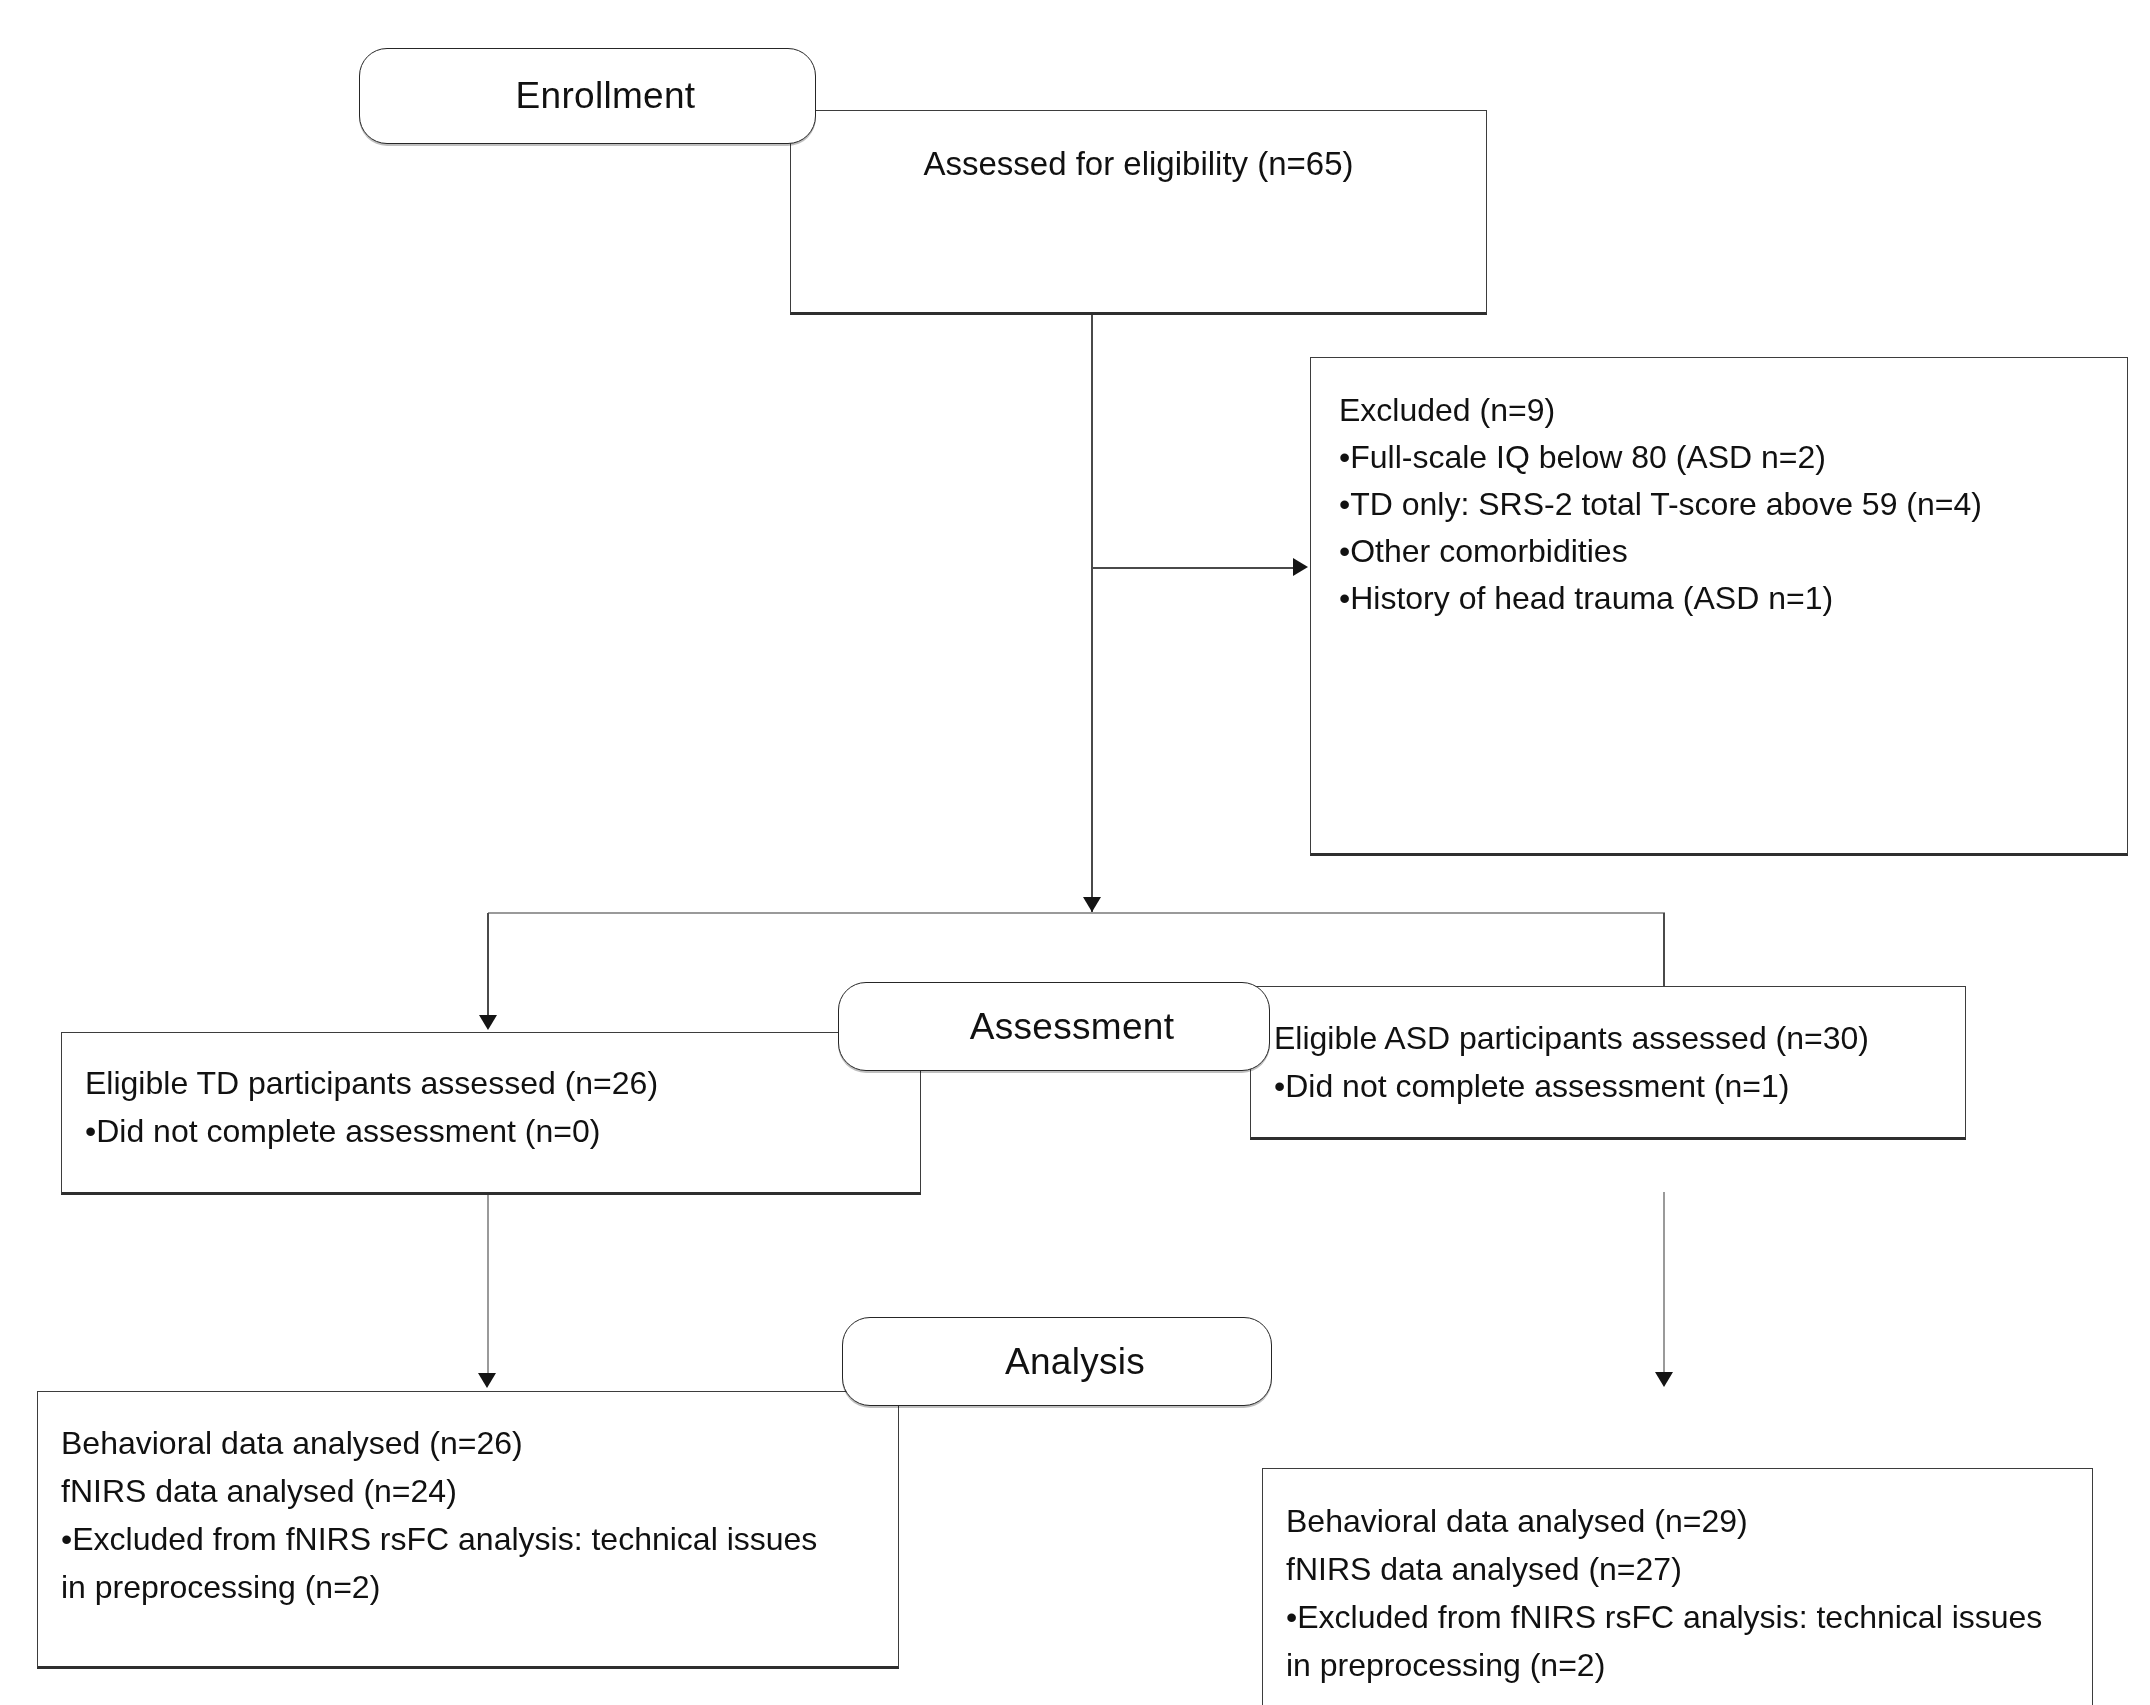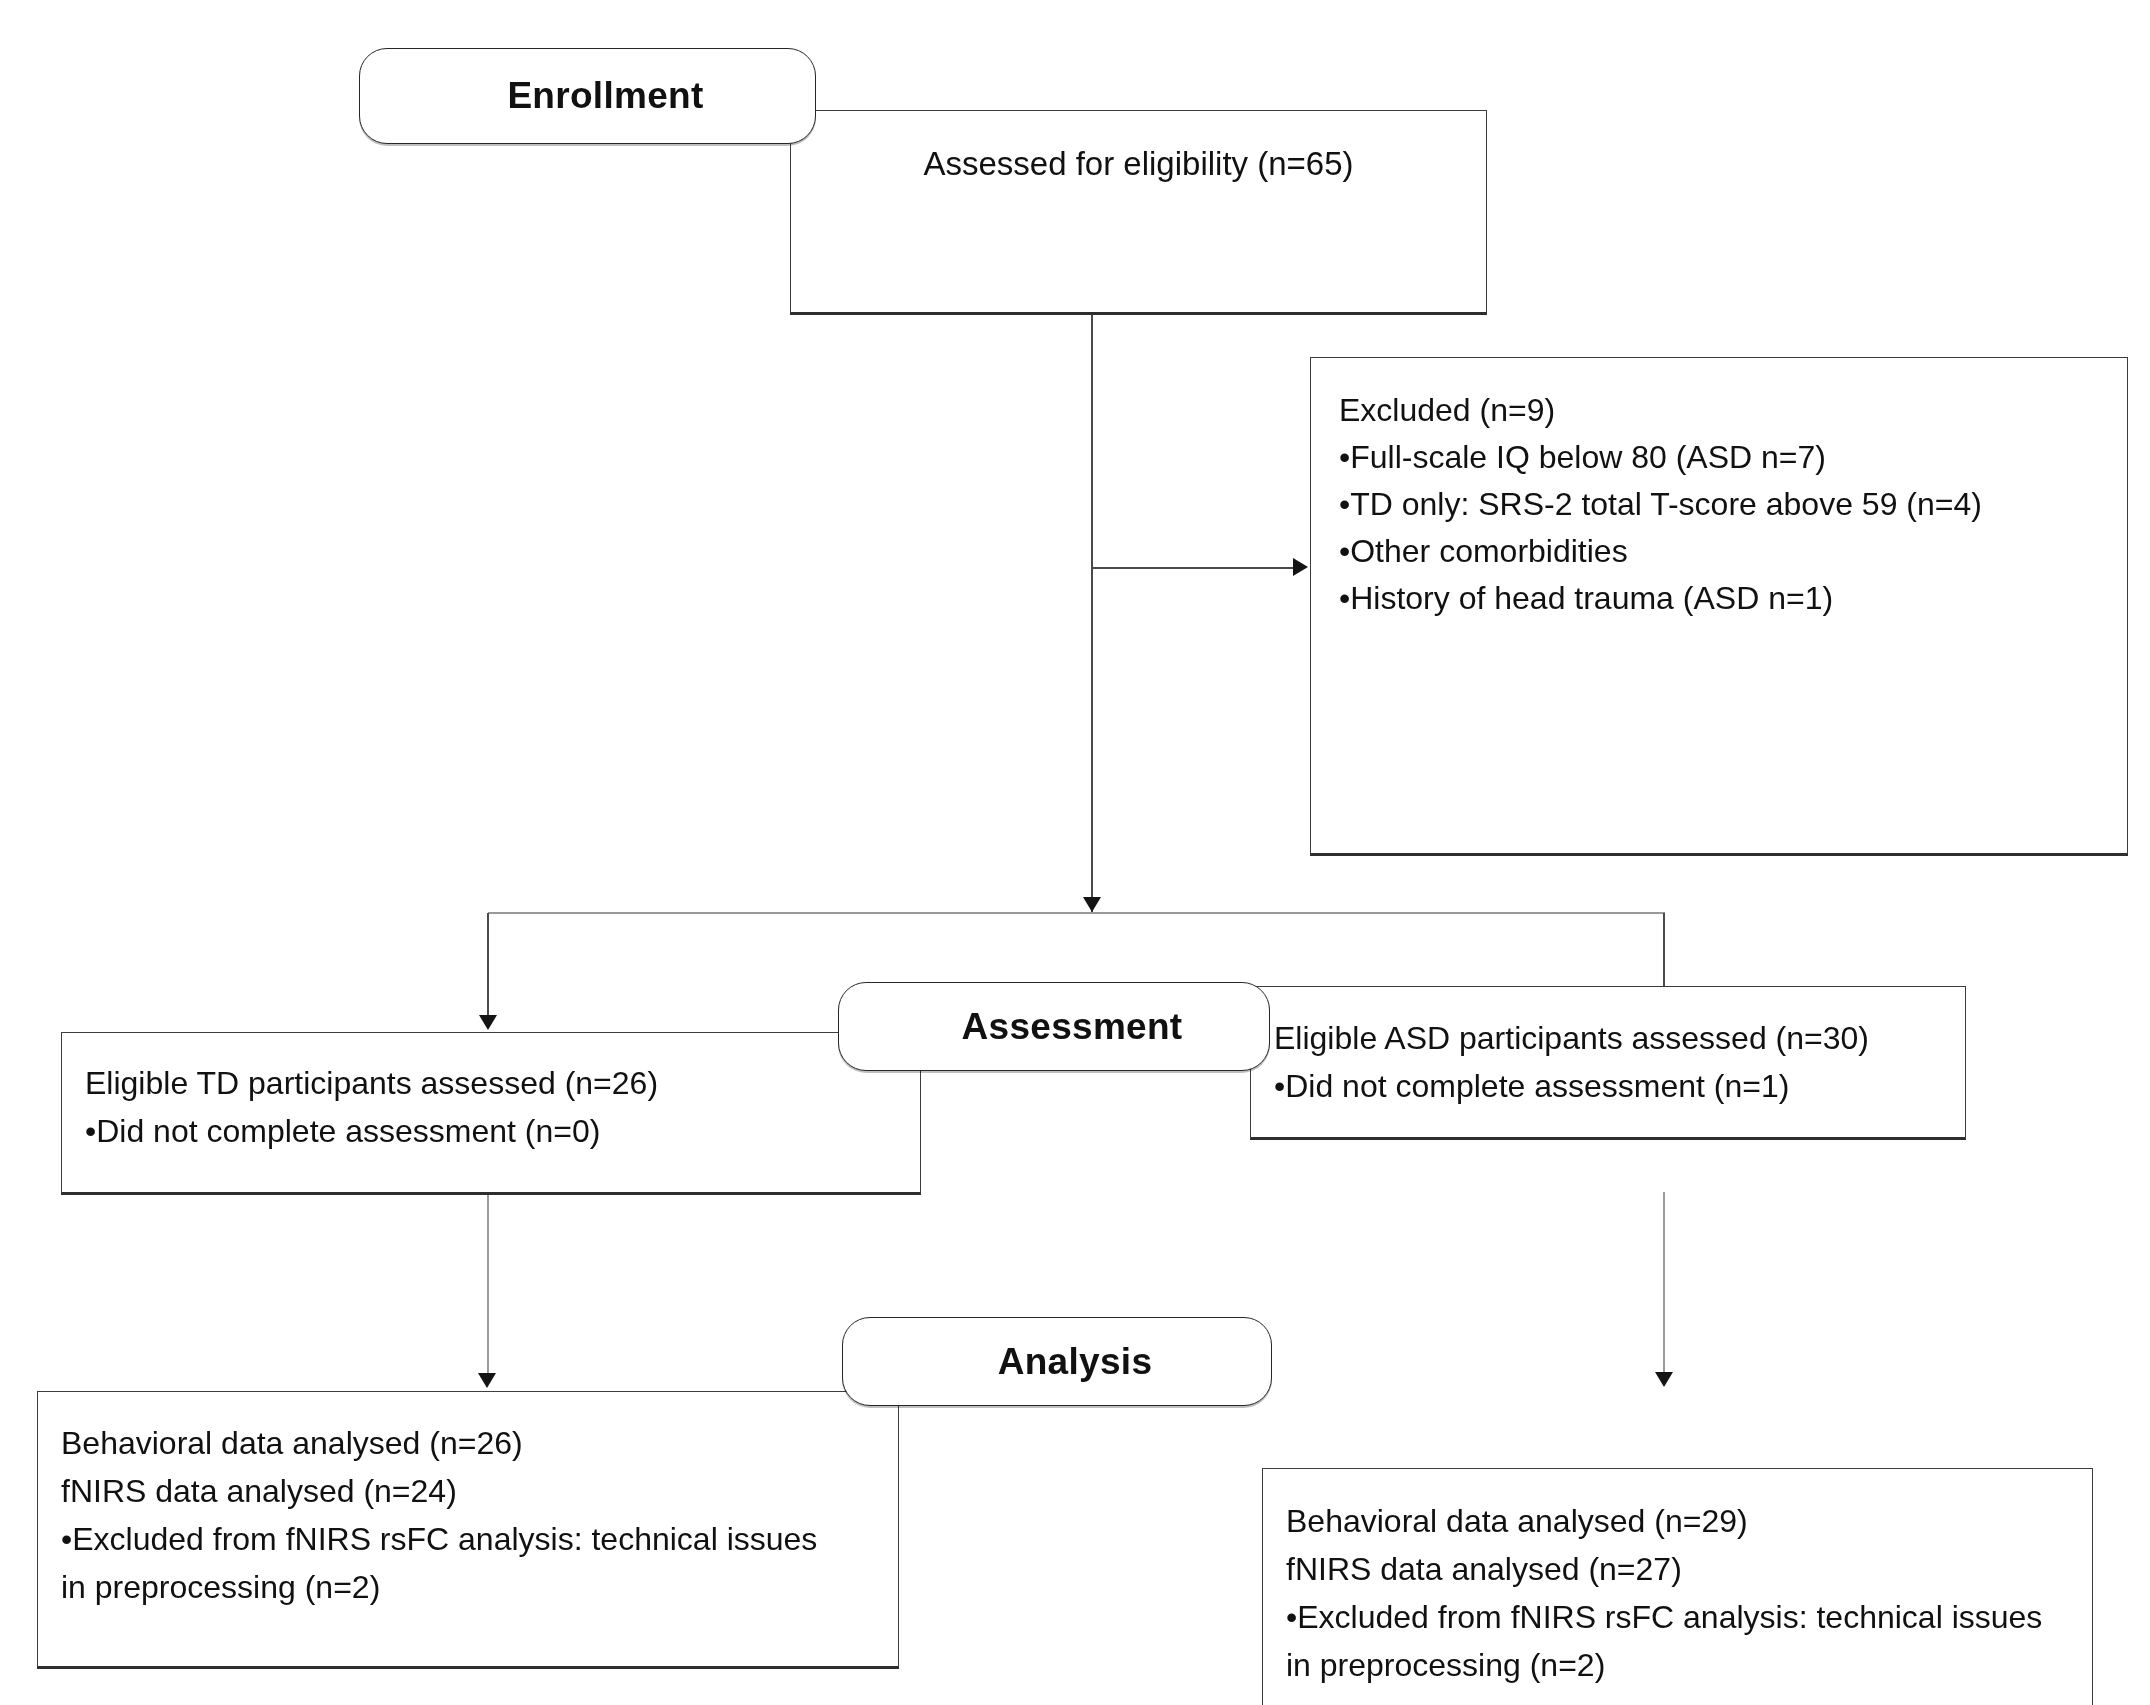--- a/index.html
+++ b/index.html
@@ -24,21 +24,21 @@
     z-index:2;
   }
   .stage{
     border:1.9px solid #262626;
     border-radius:28px;
     z-index:4;
     display:flex;align-items:center;justify-content:center;
     box-shadow:0 1.9px 0 rgba(0,0,0,0.25);
   }
   .stage .stage-label{
-    font-size:37px;font-weight:bold;letter-spacing:0.3px;margin-left:36px;
+    font-size:37px;font-weight:normal;letter-spacing:0.3px;margin-left:36px;
   }
   .ln{
     font-size:32px;
     line-height:48px;
     white-space:nowrap;
   }
   .centered .ln{text-align:center;}
   .box-eligibility{padding-top:28px;}
   .box-eligibility .ln{font-size:33px;line-height:50px;}
   .box-excluded{padding:29px 19px 15px 28px;}
@@ -89,21 +89,21 @@
 
   <div class="conn v light" style="left:1663px;top:1192px;height:180px"></div>
   <div class="arrow down" style="left:1655px;top:1372px"></div>
 
   <div class="box rect centered box-eligibility" style="left:790px;top:110px;width:697px;height:205px">
     <div class="ln">Assessed for eligibility (n=65)</div>
   </div>
 
   <div class="box rect box-excluded" style="left:1310px;top:357px;width:818px;height:499px">
     <div class="ln">Excluded (n=9)</div>
-    <div class="ln">•Full-scale IQ below 80 (ASD n=7)</div>
+    <div class="ln">•Full-scale IQ below 80 (ASD n=2)</div>
     <div class="ln">•TD only: SRS-2 total T-score above 59 (n=4)</div>
     <div class="ln">•Other comorbidities</div>
     <div class="ln">•History of head trauma (ASD n=1)</div>
   </div>
 
   <div class="box rect box-td-assess" style="left:61px;top:1032px;width:860px;height:163px">
     <div class="ln">Eligible TD participants assessed (n=26)</div>
     <div class="ln">•Did not complete assessment (n=0)</div>
   </div>
 

